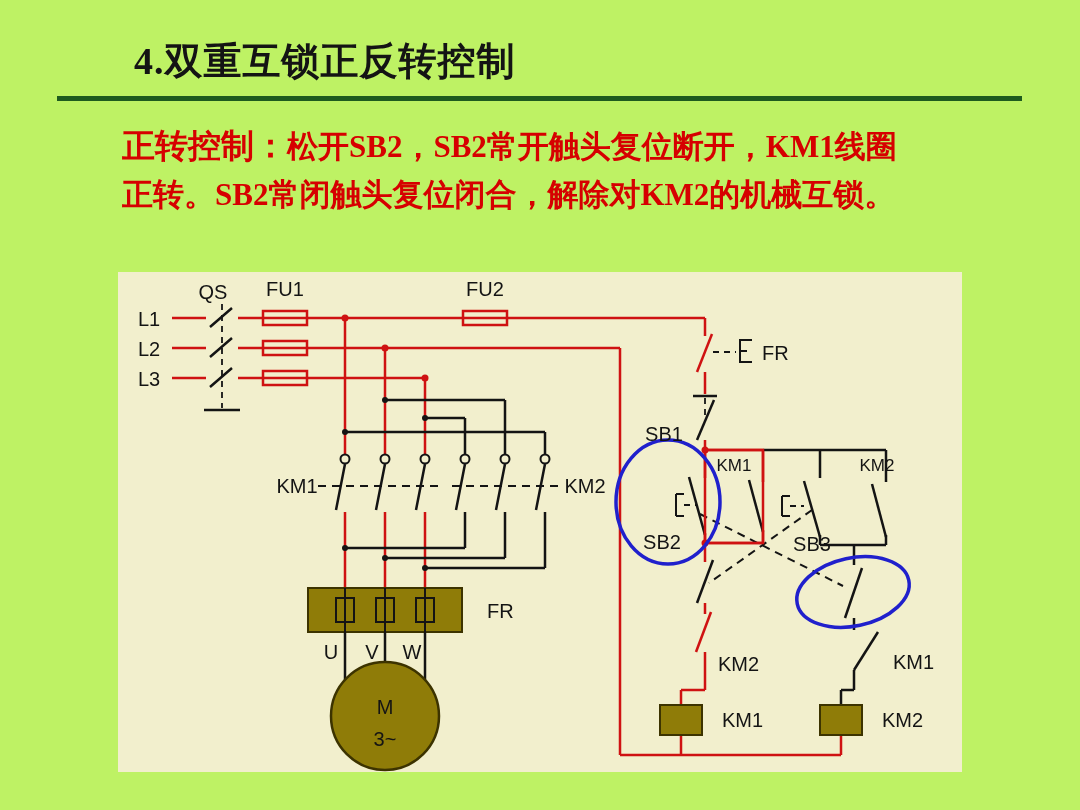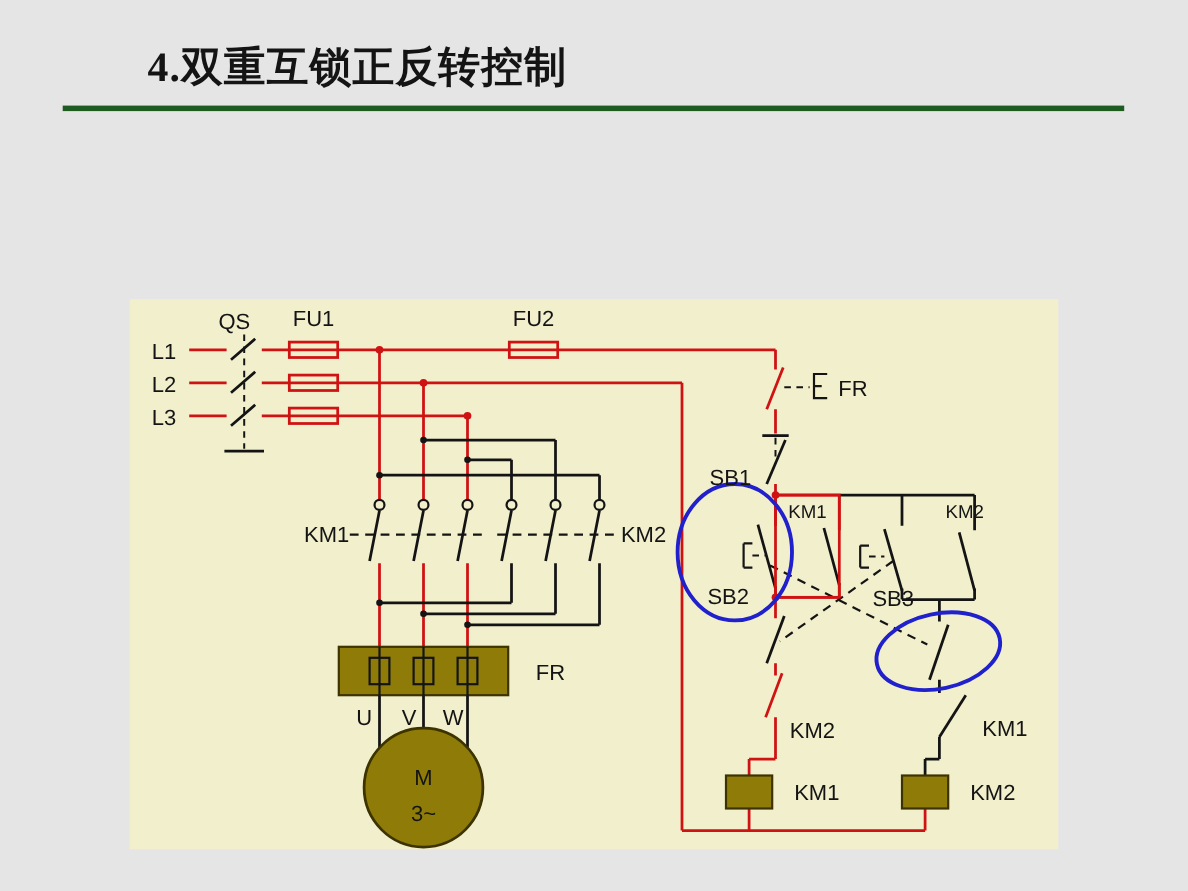--- a/index.html
+++ b/index.html
@@ -1,16 +1,16 @@
 <!DOCTYPE html>
 <html><head>
 <meta charset="utf-8">
 <style>
   html,body{margin:0;padding:0;background:#ffffff;}
-  .slide{position:relative;width:1080px;height:810px;background:#e5e5e5;overflow:hidden;
+  .slide{position:relative;width:1080px;height:810px;background:#bef264;overflow:hidden;
          font-family:"Liberation Sans",sans-serif;}
   .title{position:absolute;left:134px;top:36px;font-family:"Liberation Serif",serif;
          font-size:38px;font-weight:bold;color:#141414;letter-spacing:1px;}
   .rule{position:absolute;left:57px;top:96px;width:965px;height:5px;background:#1e5b1e;}
   .para{position:absolute;left:122px;top:122px;width:850px;
         font-family:"Liberation Serif",serif;font-size:31px;font-weight:bold;
         color:#d60000;line-height:48px;white-space:nowrap;}
   .para .lead{font-size:33px;font-weight:900;}
   svg{position:absolute;left:0;top:0;}
   .lbl{font-family:"Liberation Sans",sans-serif;font-size:20px;fill:#141414;}
@@ -23,20 +23,22 @@
 </style>
 </head>
 <body>
 
 <div class="slide">
 
   <div class="title">4.双重互锁正反转控制</div>
   <div class="rule"></div>
 
   <div class="para">
+    <div><span class="lead">正转控制：</span><span>松开SB2，SB2常开触头复位断开，KM1线圈</span></div>
+    <div>正转。SB2常闭触头复位闭合，解除对KM2的机械互锁。</div>
   </div>
 
   <svg width="1080" height="810" viewBox="0 0 1080 810">
 
     <rect x="118" y="272" width="844" height="500" fill="#f2efcd"></rect>
 
     <g>
 
       <path class="rw" d="M172,318 H206 M238,318 H705 M172,348 H206 M238,348 H620 M172,378 H206 M238,378 H425"></path>
 

